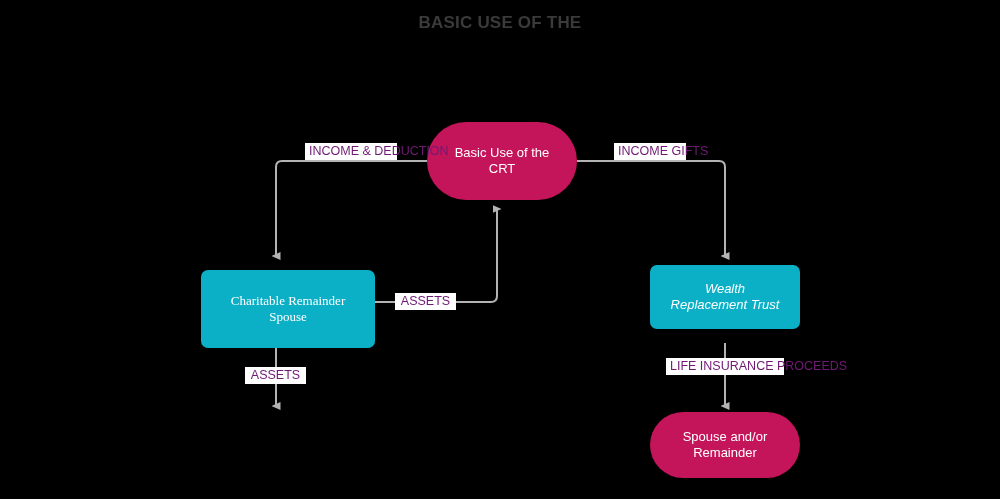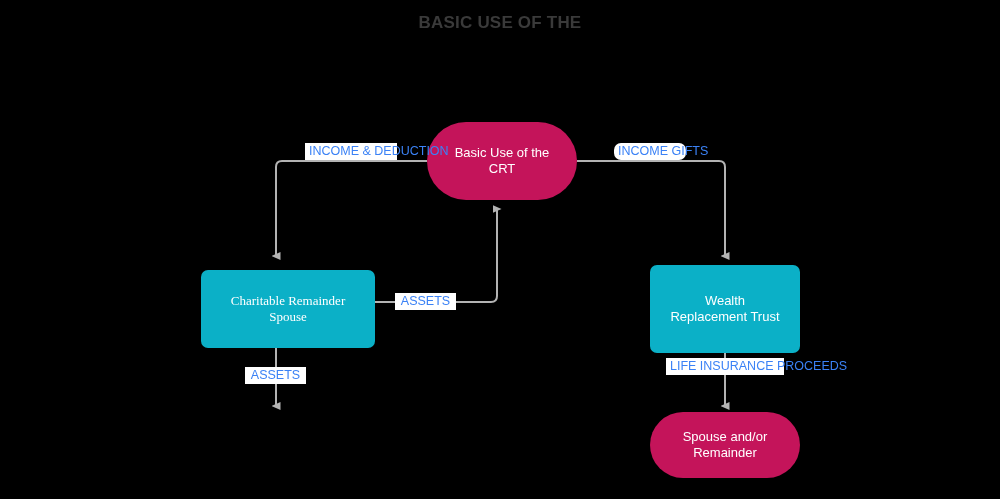--- a/index.html
+++ b/index.html
@@ -57,21 +57,21 @@
   }
   .node.box {
     background: #0bb0c7;
     border-radius: 7px;
   }
   .node .label { display: block; }
 
   .edge-label {
     position: absolute;
     background: #ffffff;
-    color: #3b82f6;
+    color: #701a75;
     font-size: 12.5px;
     line-height: 15px;
     text-align: center;
     padding: 1px 4px;
     box-sizing: border-box;
     white-space: nowrap;
   }
 </style>
 </head>
 <body>
@@ -110,41 +110,41 @@
     </div>
   </div>
 
   <div class="node box" style="left:201px; top:270px; width:174px; height:78px;font-family:Liberation Serif, serif;">
     <div>
       <span class="label">Charitable Remainder</span>
       <span class="label">Spouse</span>
     </div>
   </div>
 
-  <div class="node box" style="left:650px; top:265px; width:150px; height:88px;">
+  <div class="node box" style="left:650px; top:265px; width:150px; height:64px;font-style:italic;">
     <div>
       <span class="label">Wealth</span>
       <span class="label">Replacement Trust</span>
     </div>
   </div>
 
 
   <div class="node pill" style="left:650px; top:412px; width:150px; height:66px;">
     <div>
       <span class="label">Spouse and/or</span>
       <span class="label">Remainder</span>
     </div>
   </div>
 
   <div class="edge-label" style="left:305px; top:143px; width:92px;">
     <span class="label">INCOME &amp;</span>
     <span class="label">DEDUCTION</span>
   </div>
 
-  <div class="edge-label" style="left:614px; top:143px; width:72px;border-radius:7px;">
+  <div class="edge-label" style="left:614px; top:143px; width:72px;">
     <span class="label">INCOME</span>
     <span class="label">GIFTS</span>
   </div>
 
   <div class="edge-label" style="left:395px; top:293px; width:61px;">
     <span class="label">ASSETS</span>
   </div>
 
   <div class="edge-label" style="left:245px; top:367px; width:61px;">
     <span class="label">ASSETS</span>

